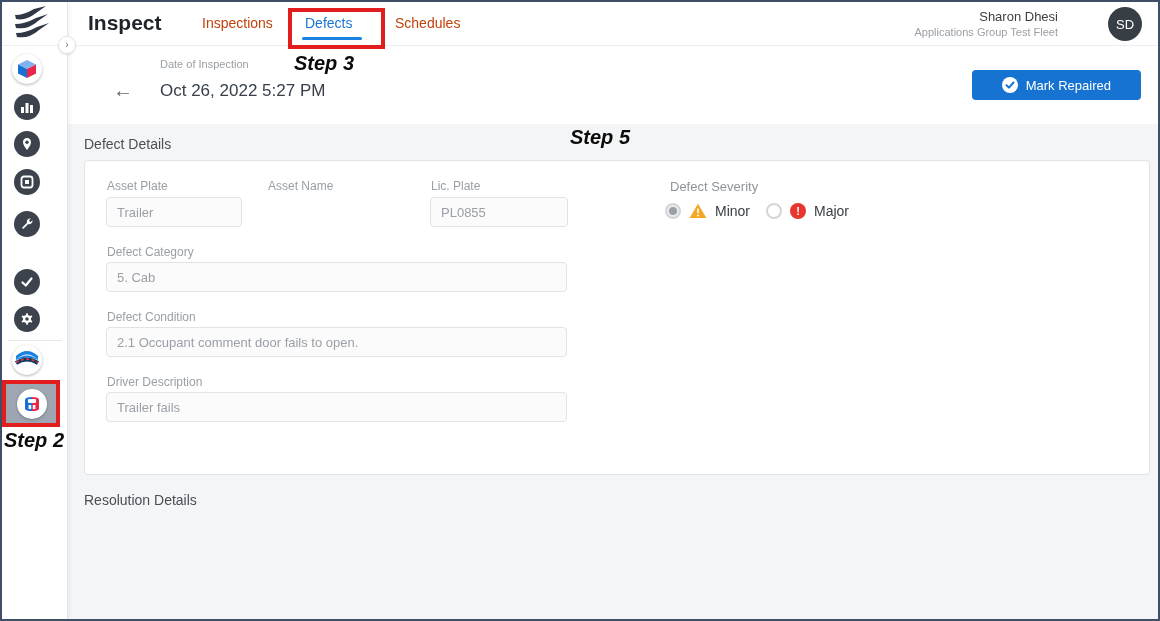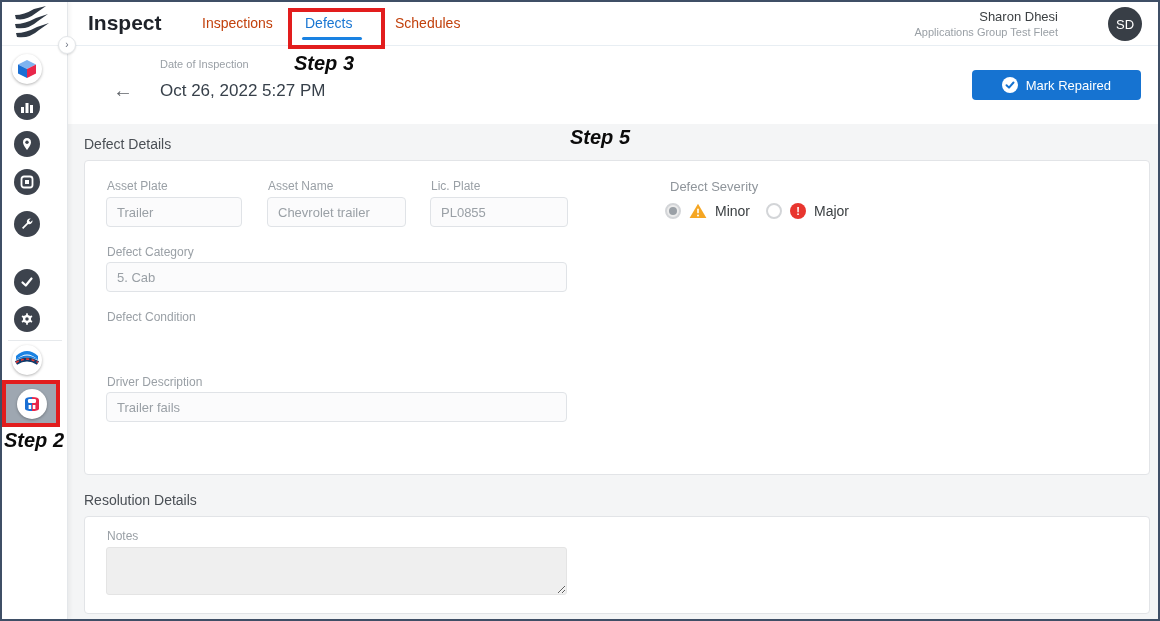--- a/index.html
+++ b/index.html
@@ -201,21 +201,20 @@
   <div class="content">
 
     <div class="section-title" style="left:16px; top:12px;">Defect Details</div>
 
     <div class="card" style="left:16px; top:36px; width:1066px; height:315px;">
 
       <div class="f-label" style="left:22px; top:18px;">Asset Plate</div>
       <div class="f-box" style="left:21px; top:36px; width:136px;">Trailer</div>
 
       <div class="f-label" style="left:183px; top:18px;">Asset Name</div>
-      <div class="f-box" style="left:182px; top:36px; width:139px;">Chevrolet trailer</div>
 
       <div class="f-label" style="left:346px; top:18px;">Lic. Plate</div>
       <div class="f-box" style="left:345px; top:36px; width:138px;">PL0855</div>
 
       <div class="f-label" style="left:585px; top:18px; font-size:13px; color:#8f959b;">Defect Severity</div>
 
       <div class="sev-row" style="left:580px; top:42px; gap:8px;">
         <span class="radio checked"></span>
         <span style="display:flex;">
           <svg width="18" height="16" viewBox="0 0 18 16">
@@ -230,32 +229,29 @@
       <div class="sev-row" style="left:681px; top:42px; gap:8px;">
         <span class="radio"></span>
         <span class="err-circle">!</span>
         <span class="sev-label">Major</span>
       </div>
 
       <div class="f-label" style="left:22px; top:84px;">Defect Category</div>
       <div class="f-box" style="left:21px; top:101px; width:461px;">5. Cab</div>
 
       <div class="f-label" style="left:22px; top:149px;">Defect Condition</div>
+      <div class="f-box" style="left:21px; top:166px; width:461px;">2.1 Occupant comment door fails to open.</div>
 
       <div class="f-label" style="left:22px; top:214px;">Driver Description</div>
       <div class="f-box" style="left:21px; top:231px; width:461px;">Trailer fails</div>
 
     </div>
 
     <div class="section-title" style="left:16px; top:368px;">Resolution Details</div>
 
-    <div class="card" style="left:16px; top:392px; width:1066px; height:98px;">
-      <div class="f-label" style="left:22px; top:12px;">Notes</div>
-      <textarea class="notes-area" style="left: 21px; top: 30px; width: 461px; height: 48px;"></textarea>
-    </div>
 
   </div>
 
   <div class="anno-box" style="left:286px; top:6px; width:97px; height:41px;"></div>
   <div class="anno-label" style="left:292px; top:50px;">Step 3</div>
 
   <div class="anno-label" style="left:568px; top:124px;">Step 5</div>
 
   <div class="anno-box" style="left:0px; top:378px; width:58px; height:47px;"></div>
   <div class="anno-label" style="left:2px; top:427px;">Step 2</div>

